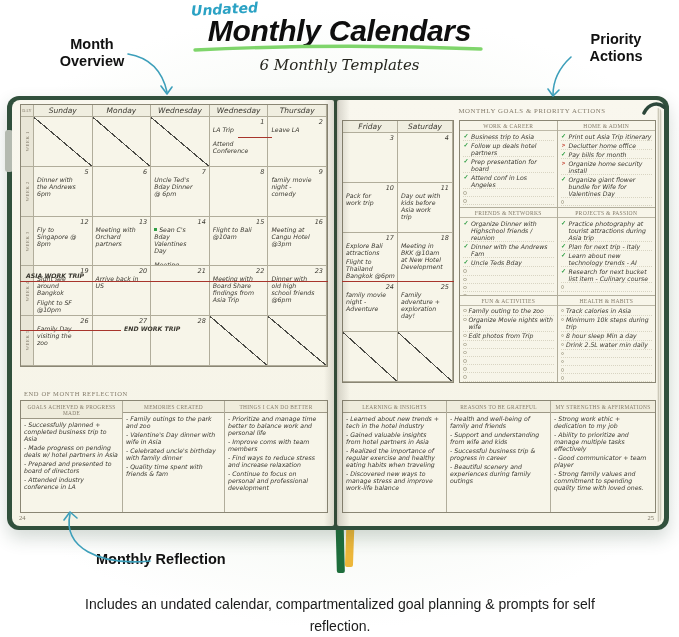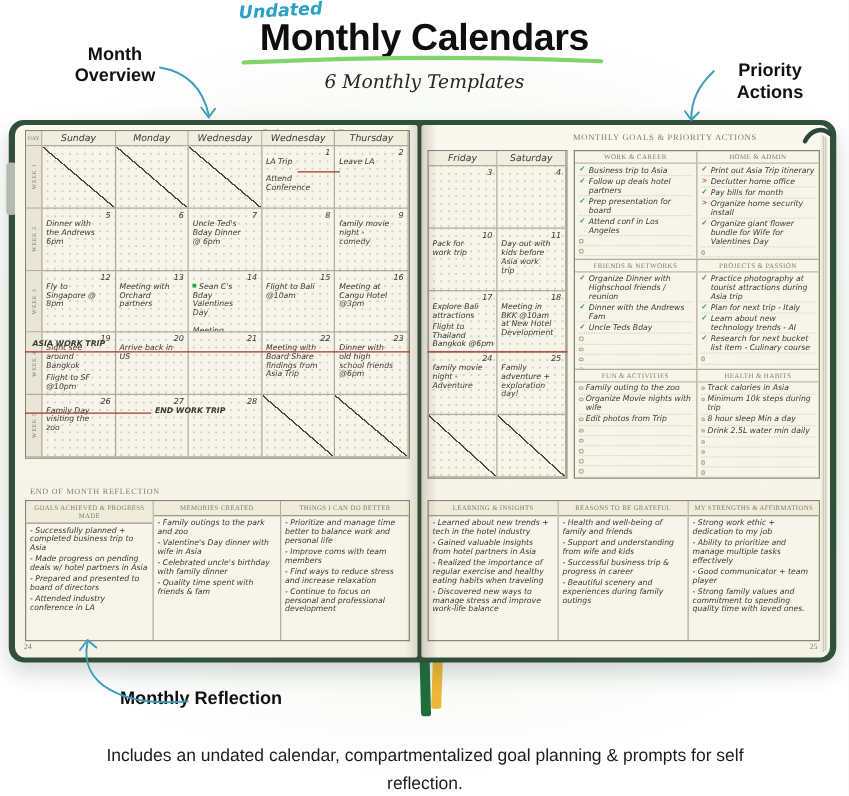--- a/index.html
+++ b/index.html
@@ -10,26 +10,26 @@
     background:
       radial-gradient(ellipse 430px 310px at 50% 50%, #e2efdd 0%, #eef6ec 45%, #f9fbf8 75%, #ffffff 100%);
   }
   .hw { font-family: "DejaVu Sans", sans-serif; font-style: italic; color:#3b3931; }
   .printed { font-family: "Liberation Serif", serif; color:#837b6a; letter-spacing:.6px; }
 
   
   #undated { position:absolute; left:191px; top:1px; font-family:"DejaVu Sans",sans-serif;
     font-style:italic; font-weight:bold; font-size:14px; color:#2ba2c4; transform:rotate(-3deg); }
   #main-title { position:absolute; left:0; right:0; top:14px; text-align:center;
-    font-size:30px; font-weight:800; letter-spacing:-.3px; color:#0e0e0e; }
+    font-size:30px; font-weight:800; letter-spacing:-.3px; color:#0e0e0e;font-style:italic; }
   #subtitle { position:absolute; left:0; right:0; top:56px; text-align:center;
     font-family:"DejaVu Serif",serif; font-style:italic; font-size:15px; color:#26261f; }
   .callout { position:absolute; font-size:14.5px; font-weight:700; color:#111; line-height:17px; text-align:center; }
   #co-month { left:50px; top:36px; width:84px; }
-  #co-priority { left:575px; top:49px; width:82px; }
+  #co-priority { left:575px; top:31px; width:82px; }
   #co-reflection { left:96px; top:551px; width:160px; text-align:left; }
   #caption { position:absolute; left:85px; top:593px; width:510px; text-align:center;
     font-family:Liberation Sans, sans-serif; font-size:14px; line-height:22px; color:#1b1b1b; }
 
   
   #ribbon-green { position:absolute; left:336px; top:505px; width:8px; height:68px;
     background:#1e6e3c; transform:rotate(-1.5deg); border-radius:0 0 2px 2px; }
   #ribbon-gold { position:absolute; left:346px; top:505px; width:8px; height:62px;
     background:#edb73a; transform:rotate(2deg); border-radius:0 0 2px 2px; }
   #book { position:absolute; left:7px; top:96px; width:662px; height:434px;

